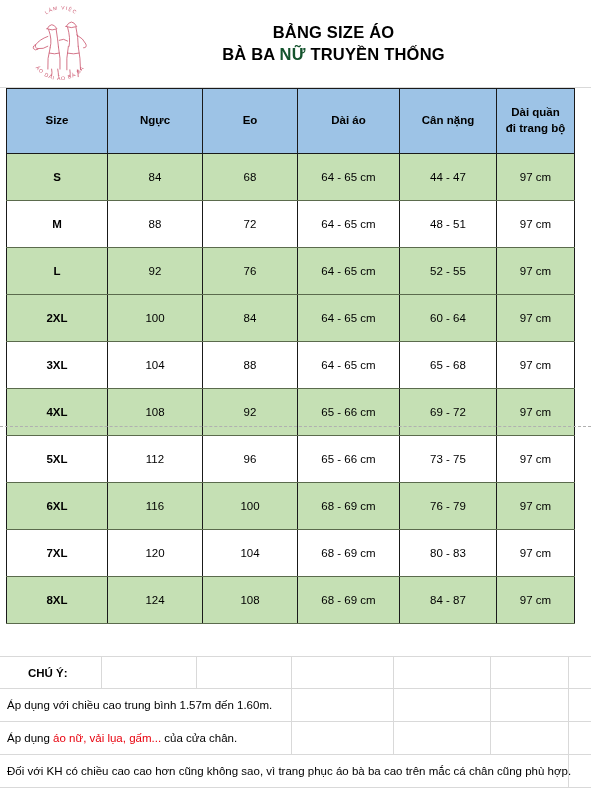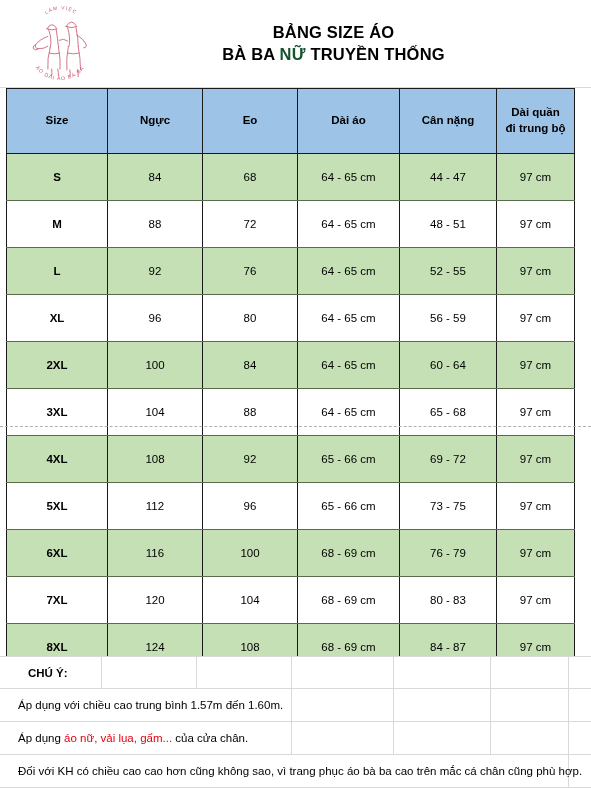--- a/index.html
+++ b/index.html
@@ -137,21 +137,21 @@
     display: flex;
     align-items: center;
     border-bottom: 1px solid #d9d9d9;
     box-sizing: border-box;
     background: #ffffff;
   }
   .note-row:first-child { border-top: 1px solid #d9d9d9; }
   .note-text {
     position: relative;
     z-index: 2;
-    padding-left: 18px;
+    padding-left: 7px;
     white-space: nowrap;
   }
   .note-text.indent { padding-left: 28px; font-weight: bold; }
   .vline {
     position: absolute;
     top: 0;
     bottom: 0;
     width: 1px;
     background: #d9d9d9;
     z-index: 1;
@@ -226,21 +226,21 @@
     </colgroup>
     <thead>
       <tr>
         <th>Size</th>
         <th>Ngực</th>
         <th>Eo</th>
         <th>Dài áo</th>
         <th>Cân nặng</th>
         <th>
           <div>Dài quần</div>
-          <div>đi trung bộ</div>
+          <div>đi trang bộ</div>
         </th>
       </tr>
     </thead>
     <tbody>
         <tr class="green">
           <td class="size-cell">S</td>
           <td>84</td>
           <td>68</td>
           <td>64 - 65 cm</td>
           <td>44 - 47</td>
@@ -253,28 +253,20 @@
           <td>64 - 65 cm</td>
           <td>48 - 51</td>
           <td>97 cm</td>
         </tr>
         <tr class="green">
           <td class="size-cell">L</td>
           <td>92</td>
           <td>76</td>
           <td>64 - 65 cm</td>
           <td>52 - 55</td>
-          <td>97 cm</td>
-        </tr>
-        <tr class="white">
-          <td class="size-cell">XL</td>
-          <td>96</td>
-          <td>80</td>
-          <td>64 - 65 cm</td>
-          <td>56 - 59</td>
           <td>97 cm</td>
         </tr>
         <tr class="green">
           <td class="size-cell">2XL</td>
           <td>100</td>
           <td>84</td>
           <td>64 - 65 cm</td>
           <td>60 - 64</td>
           <td>97 cm</td>
         </tr>

